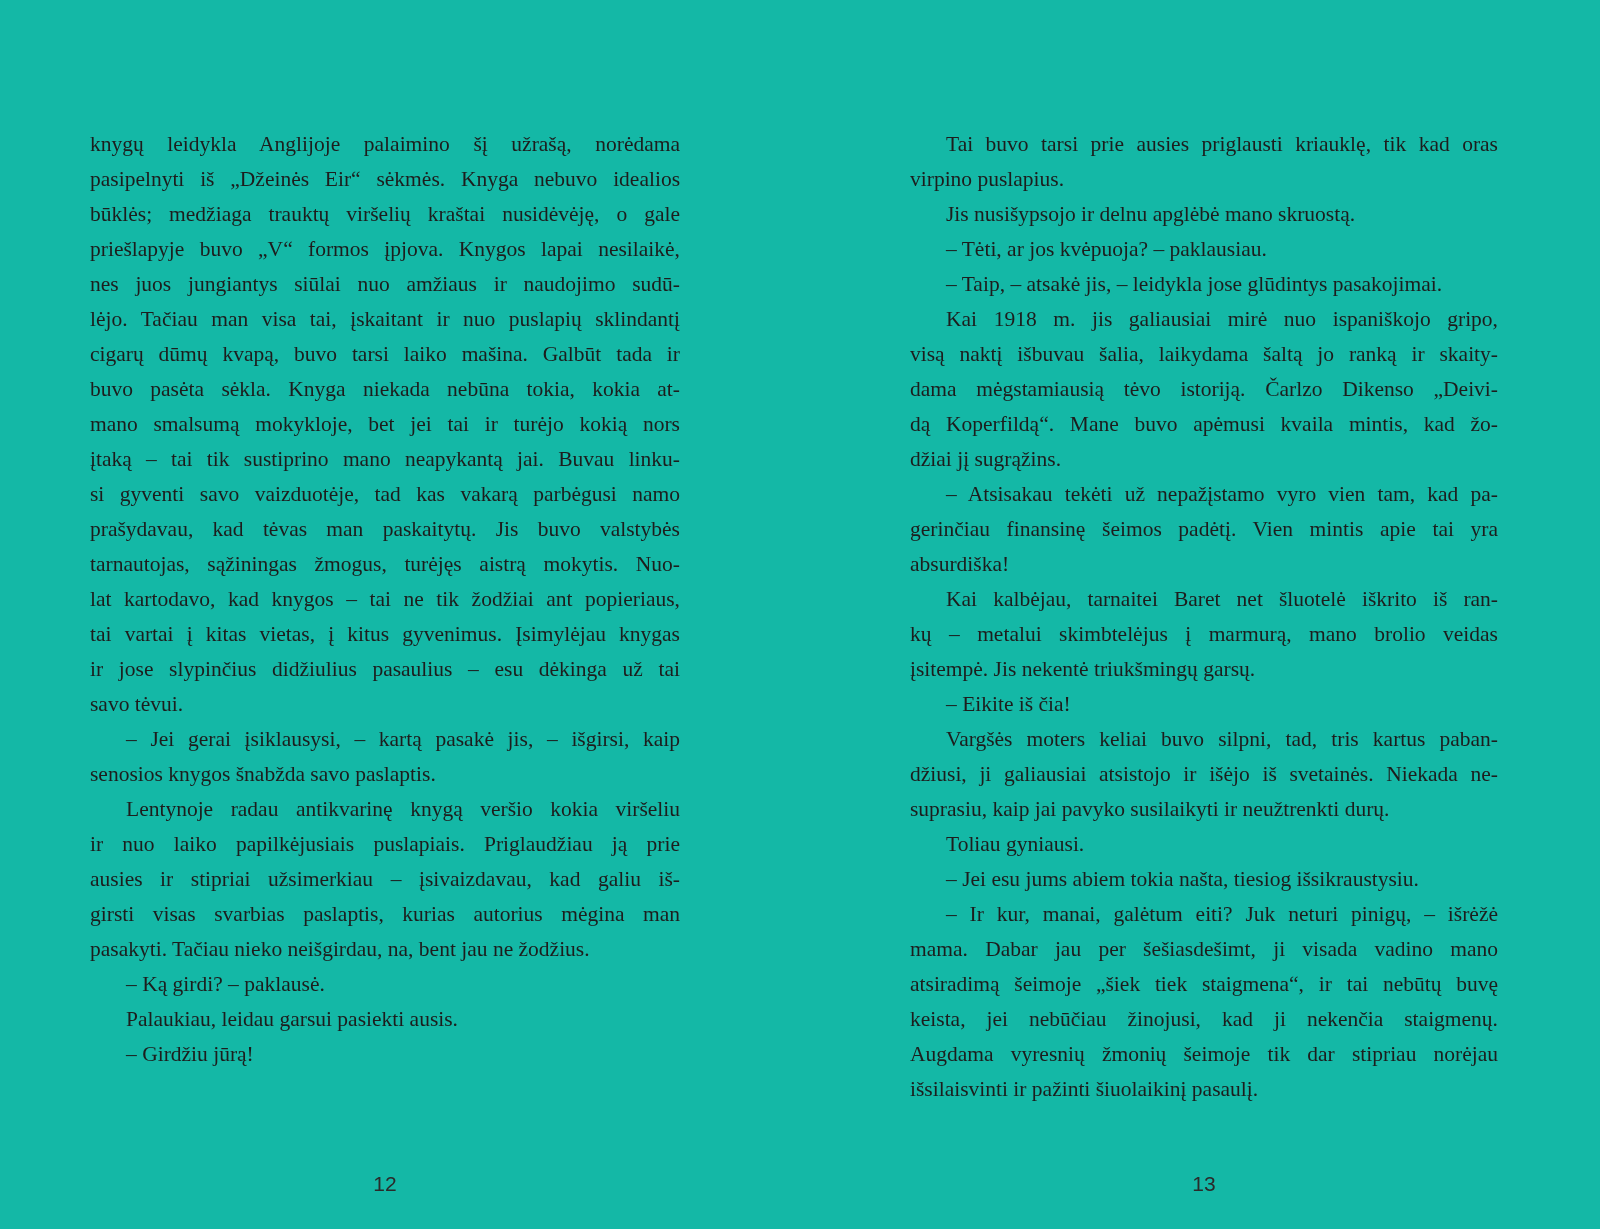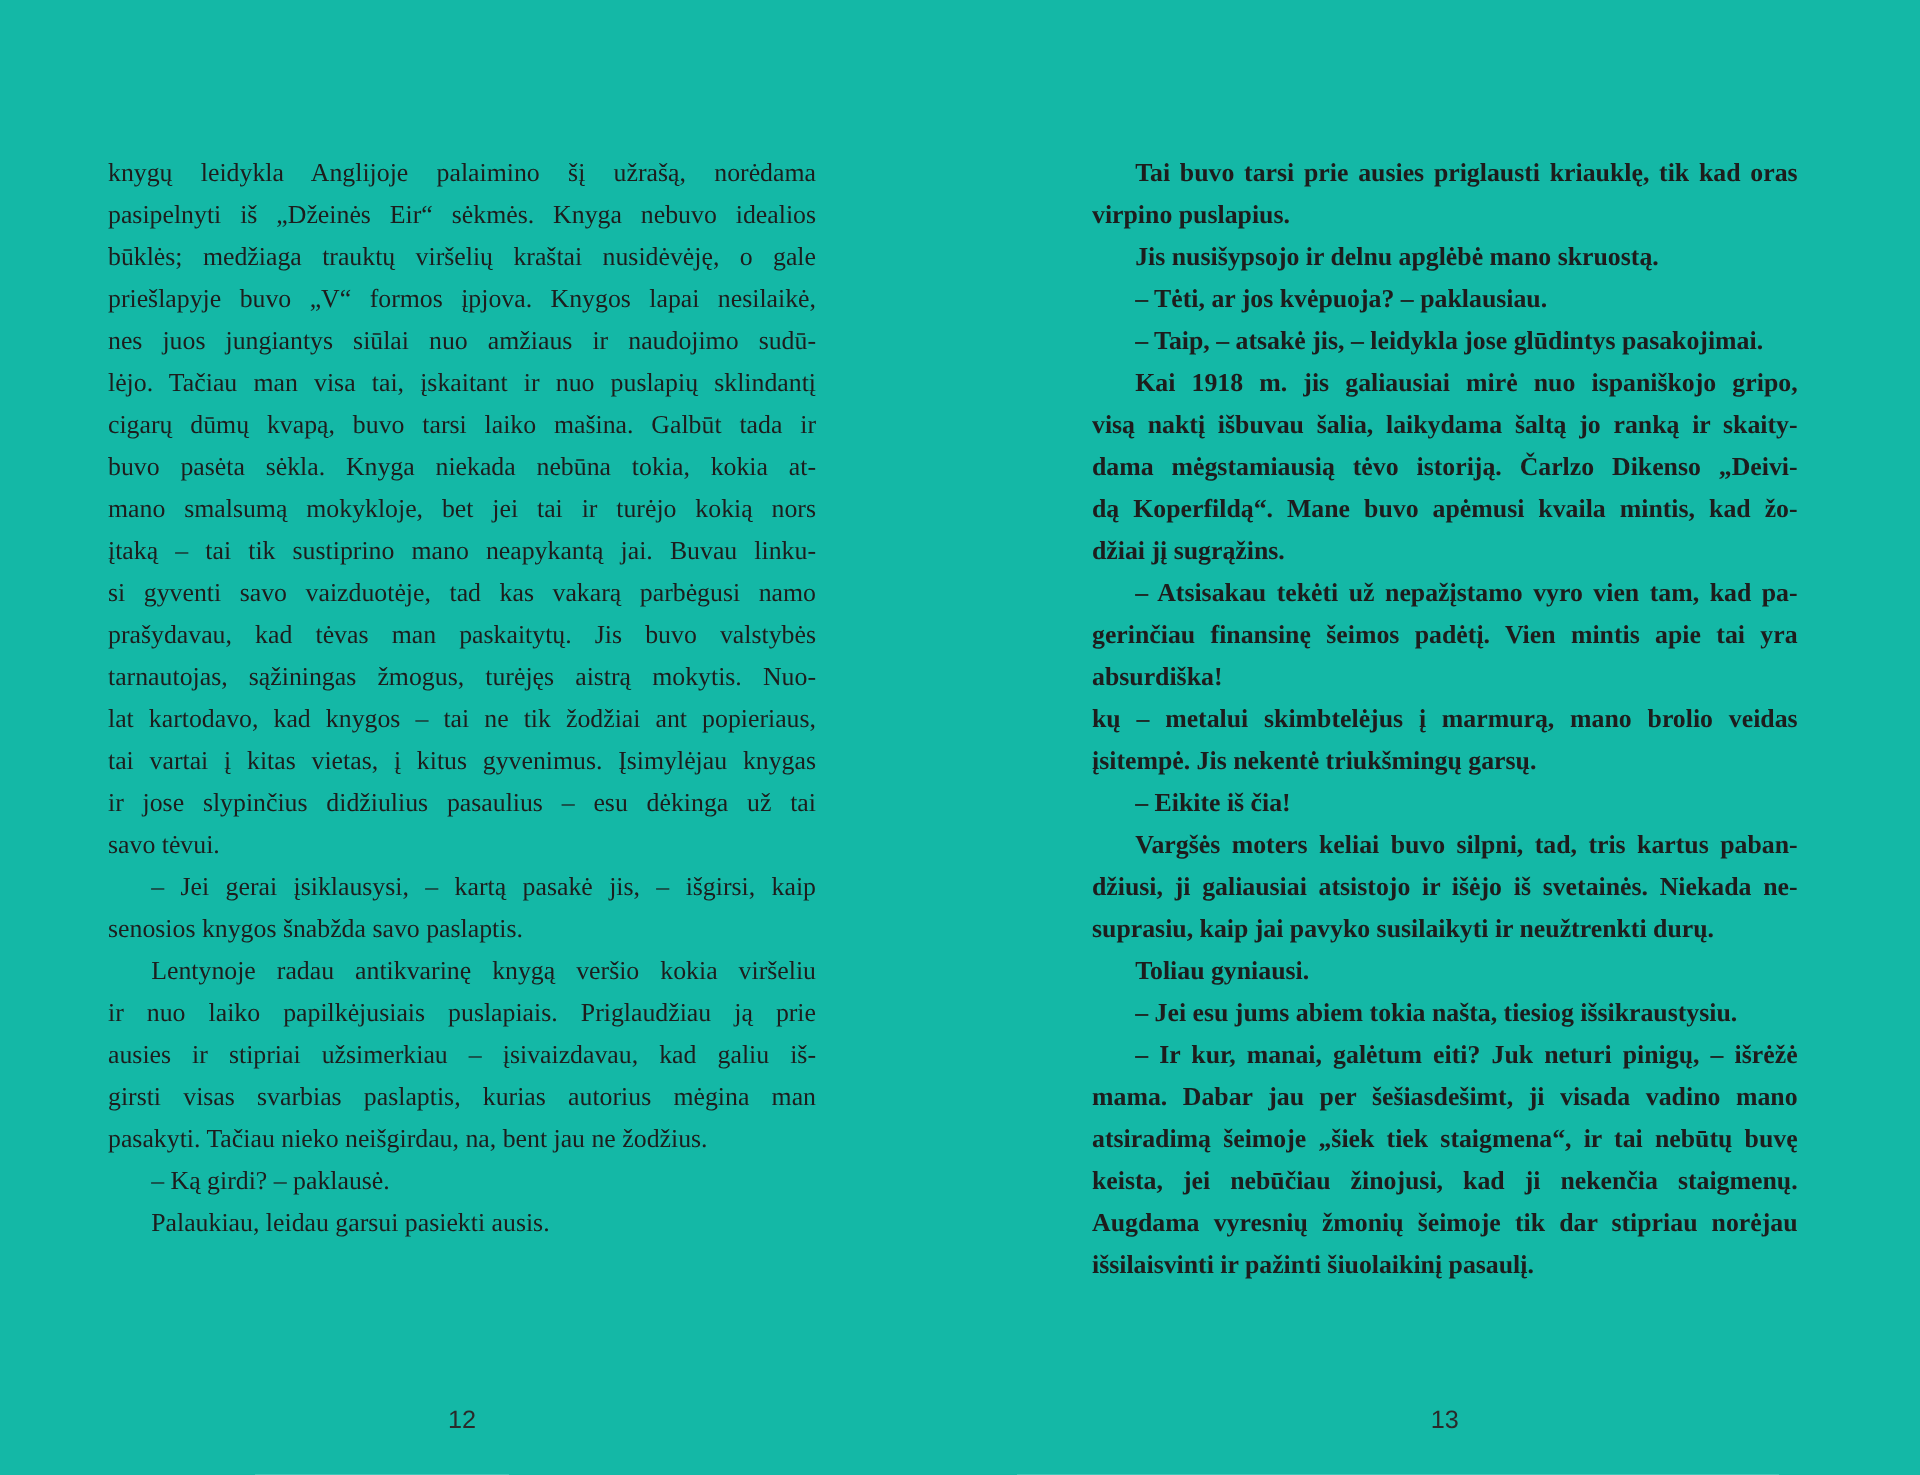--- a/index.html
+++ b/index.html
@@ -20,21 +20,21 @@
   }
   .page-column {
     position: absolute;
     top: 127px;
     color: #1d1d1d;
     font-family: "Liberation Serif", "DejaVu Serif", serif;
     font-size: 21.5px;
     line-height: 35px;
   }
   #page-left  { left: 90px;  width: 590px; }
-  #page-right { left: 910px; width: 588px; font-weight: bold; }
+  #page-right { left: 910px; width: 588px; }
   .text-line {
     height: 35px;
     text-align: justify;
     text-align-last: justify;
     white-space: normal;
   }
   .text-line.last-line { text-align-last: left; }
   .text-line.indented  { text-indent: 36px; }
   .page-number {
     position: absolute;
@@ -71,35 +71,37 @@
       <div class="text-line last-line">savo tėvui.</div>
       <div class="text-line indented">– Jei gerai įsiklausysi, – kartą pasakė jis, – išgirsi, kaip</div>
       <div class="text-line last-line">senosios knygos šnabžda savo paslaptis.</div>
       <div class="text-line indented">Lentynoje radau antikvarinę knygą veršio kokia viršeliu</div>
       <div class="text-line">ir nuo laiko papilkėjusiais puslapiais. Priglaudžiau ją prie</div>
       <div class="text-line">ausies ir stipriai užsimerkiau – įsivaizdavau, kad galiu iš-</div>
       <div class="text-line">girsti visas svarbias paslaptis, kurias autorius mėgina man</div>
       <div class="text-line last-line">pasakyti. Tačiau nieko neišgirdau, na, bent jau ne žodžius.</div>
       <div class="text-line indented last-line">– Ką girdi? – paklausė.</div>
       <div class="text-line indented last-line">Palaukiau, leidau garsui pasiekti ausis.</div>
+      <div class="text-line indented last-line">– Girdžiu jūrą!</div>
     </div>
   <div class="page-column" id="page-right">
       <div class="text-line indented">Tai buvo tarsi prie ausies priglausti kriauklę, tik kad oras</div>
       <div class="text-line last-line">virpino puslapius.</div>
       <div class="text-line indented last-line">Jis nusišypsojo ir delnu apglėbė mano skruostą.</div>
       <div class="text-line indented last-line">– Tėti, ar jos kvėpuoja? – paklausiau.</div>
       <div class="text-line indented last-line">– Taip, – atsakė jis, – leidykla jose glūdintys pasakojimai.</div>
       <div class="text-line indented">Kai 1918 m. jis galiausiai mirė nuo ispaniškojo gripo,</div>
       <div class="text-line">visą naktį išbuvau šalia, laikydama šaltą jo ranką ir skaity-</div>
       <div class="text-line">dama mėgstamiausią tėvo istoriją. Čarlzo Dikenso „Deivi-</div>
       <div class="text-line">dą Koperfildą“. Mane buvo apėmusi kvaila mintis, kad žo-</div>
       <div class="text-line last-line">džiai jį sugrąžins.</div>
       <div class="text-line indented">– Atsisakau tekėti už nepažįstamo vyro vien tam, kad pa-</div>
       <div class="text-line">gerinčiau finansinę šeimos padėtį. Vien mintis apie tai yra</div>
       <div class="text-line last-line">absurdiška!</div>
+      <div class="text-line indented">Kai kalbėjau, tarnaitei Baret net šluotelė iškrito iš ran-</div>
       <div class="text-line">kų – metalui skimbtelėjus į marmurą, mano brolio veidas</div>
       <div class="text-line last-line">įsitempė. Jis nekentė triukšmingų garsų.</div>
       <div class="text-line indented last-line">– Eikite iš čia!</div>
       <div class="text-line indented">Vargšės moters keliai buvo silpni, tad, tris kartus paban-</div>
       <div class="text-line">džiusi, ji galiausiai atsistojo ir išėjo iš svetainės. Niekada ne-</div>
       <div class="text-line last-line">suprasiu, kaip jai pavyko susilaikyti ir neužtrenkti durų.</div>
       <div class="text-line indented last-line">Toliau gyniausi.</div>
       <div class="text-line indented last-line">– Jei esu jums abiem tokia našta, tiesiog išsikraustysiu.</div>
       <div class="text-line indented">– Ir kur, manai, galėtum eiti? Juk neturi pinigų, – išrėžė</div>
       <div class="text-line">mama. Dabar jau per šešiasdešimt, ji visada vadino mano</div>

